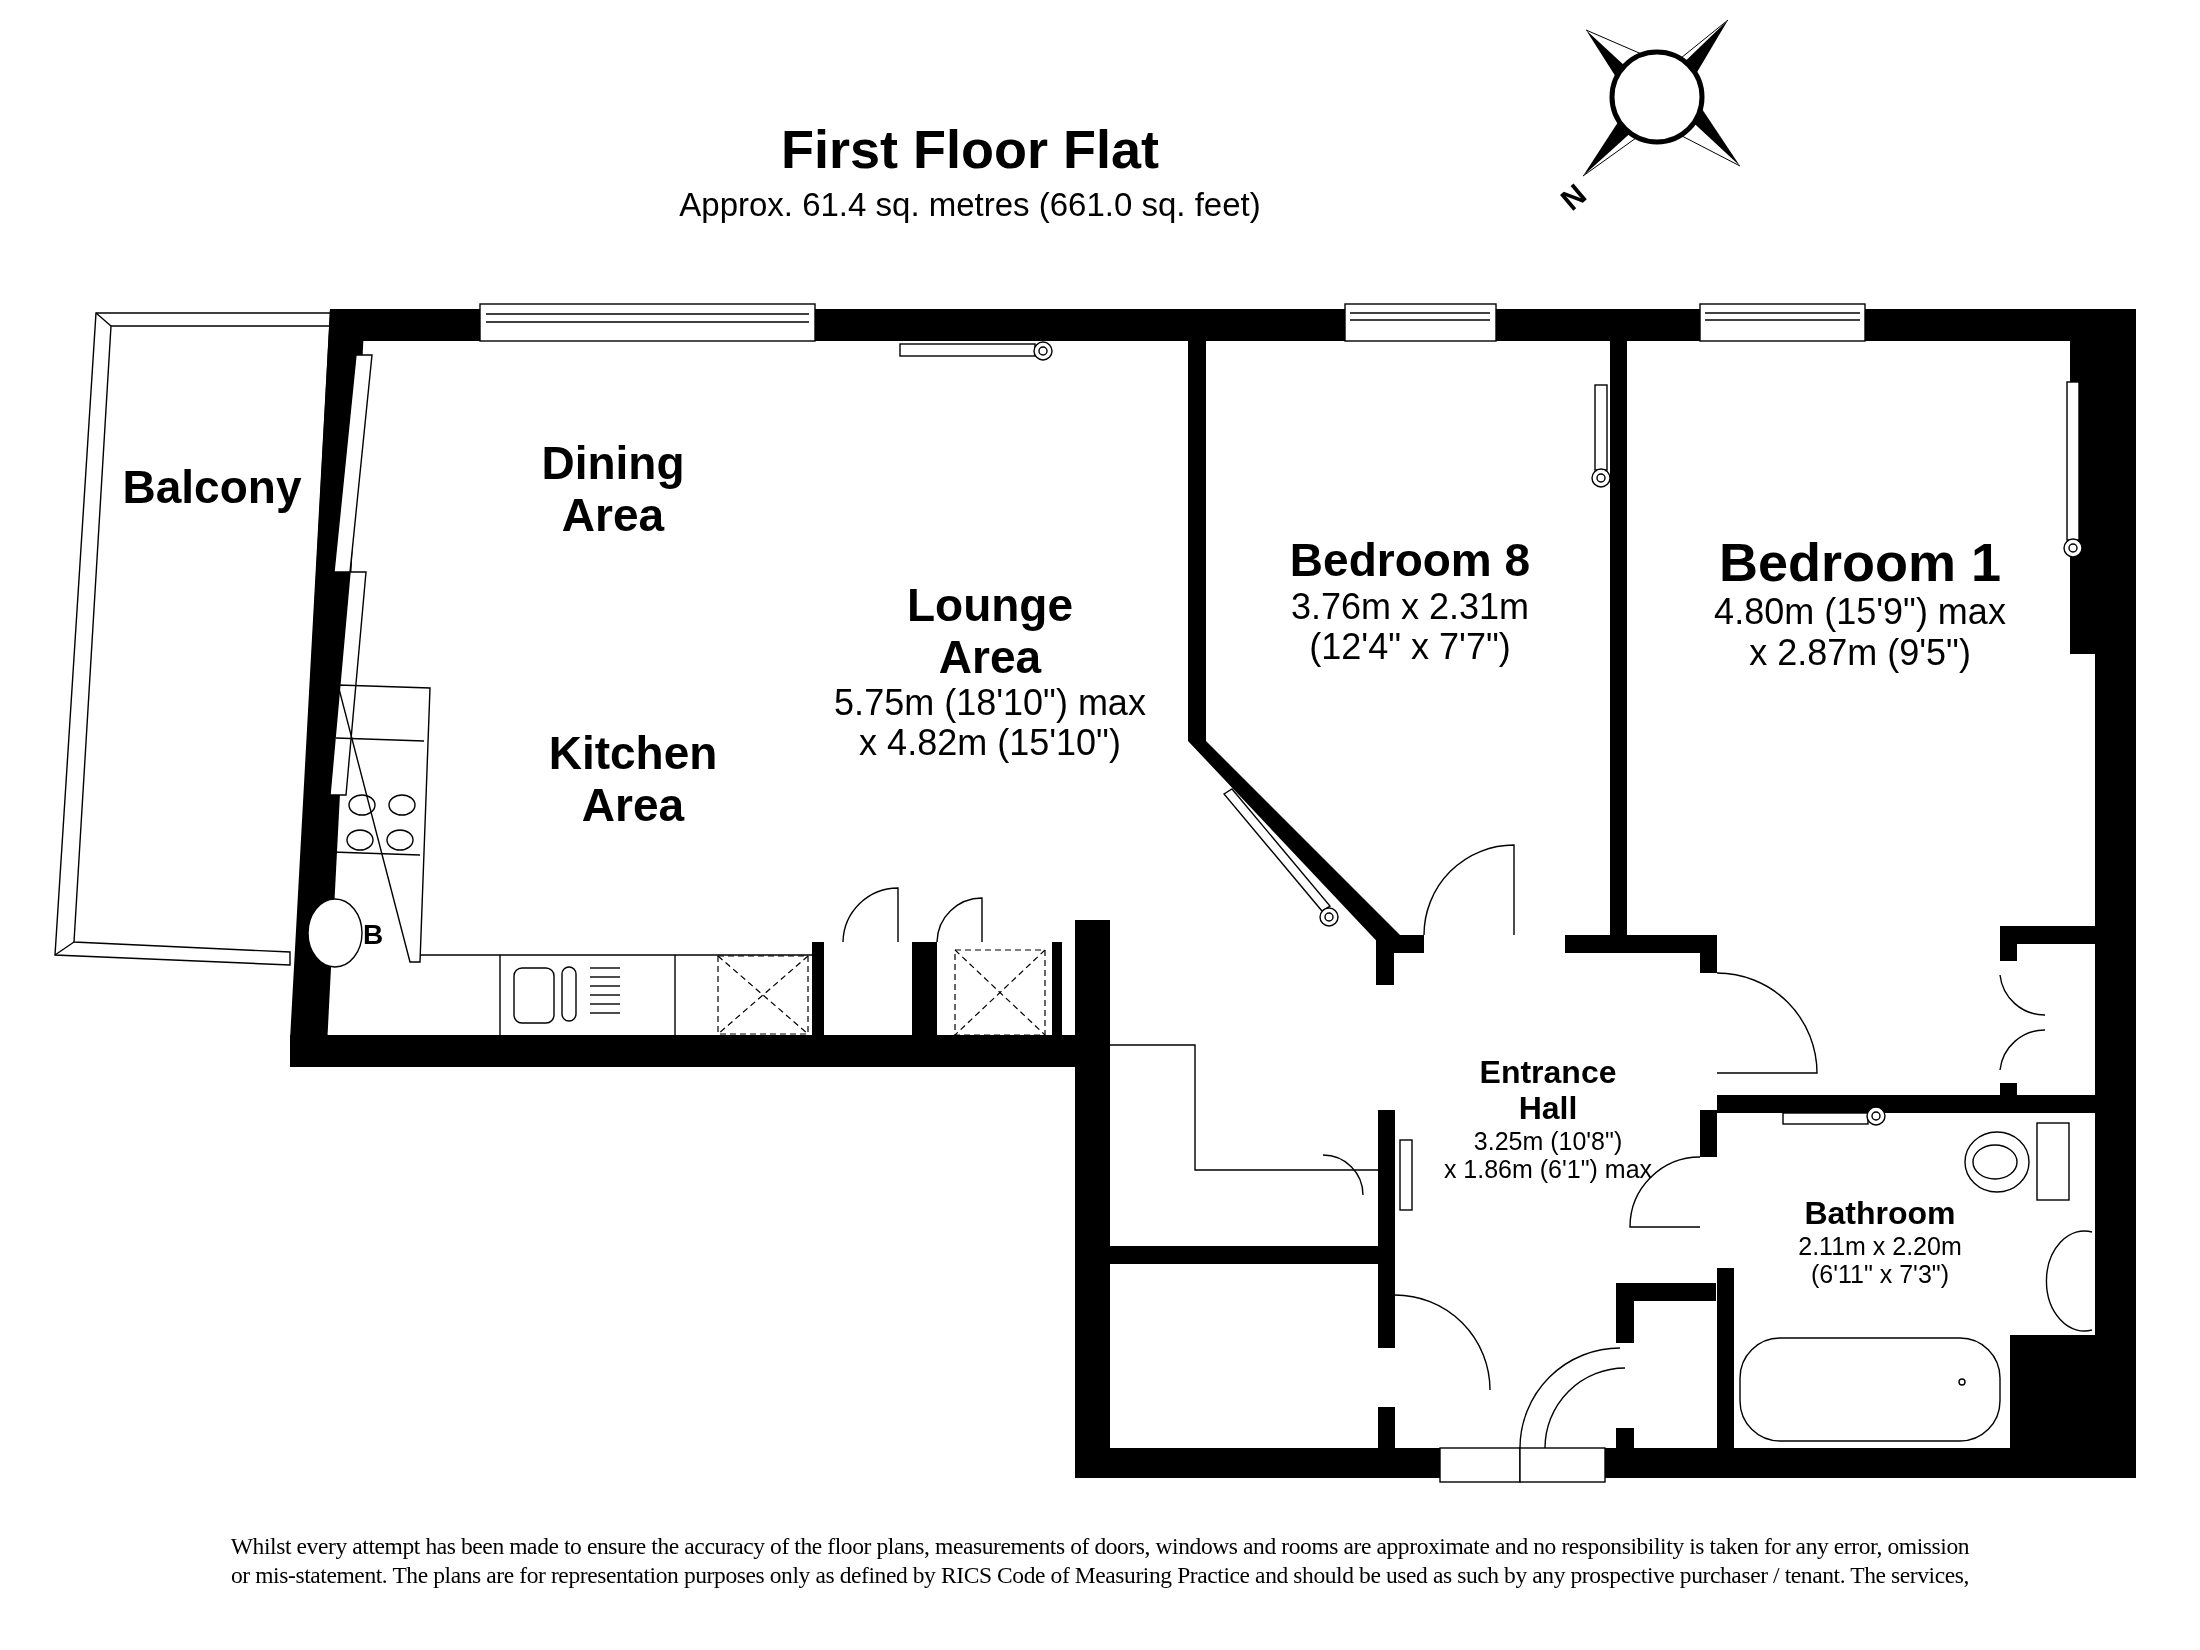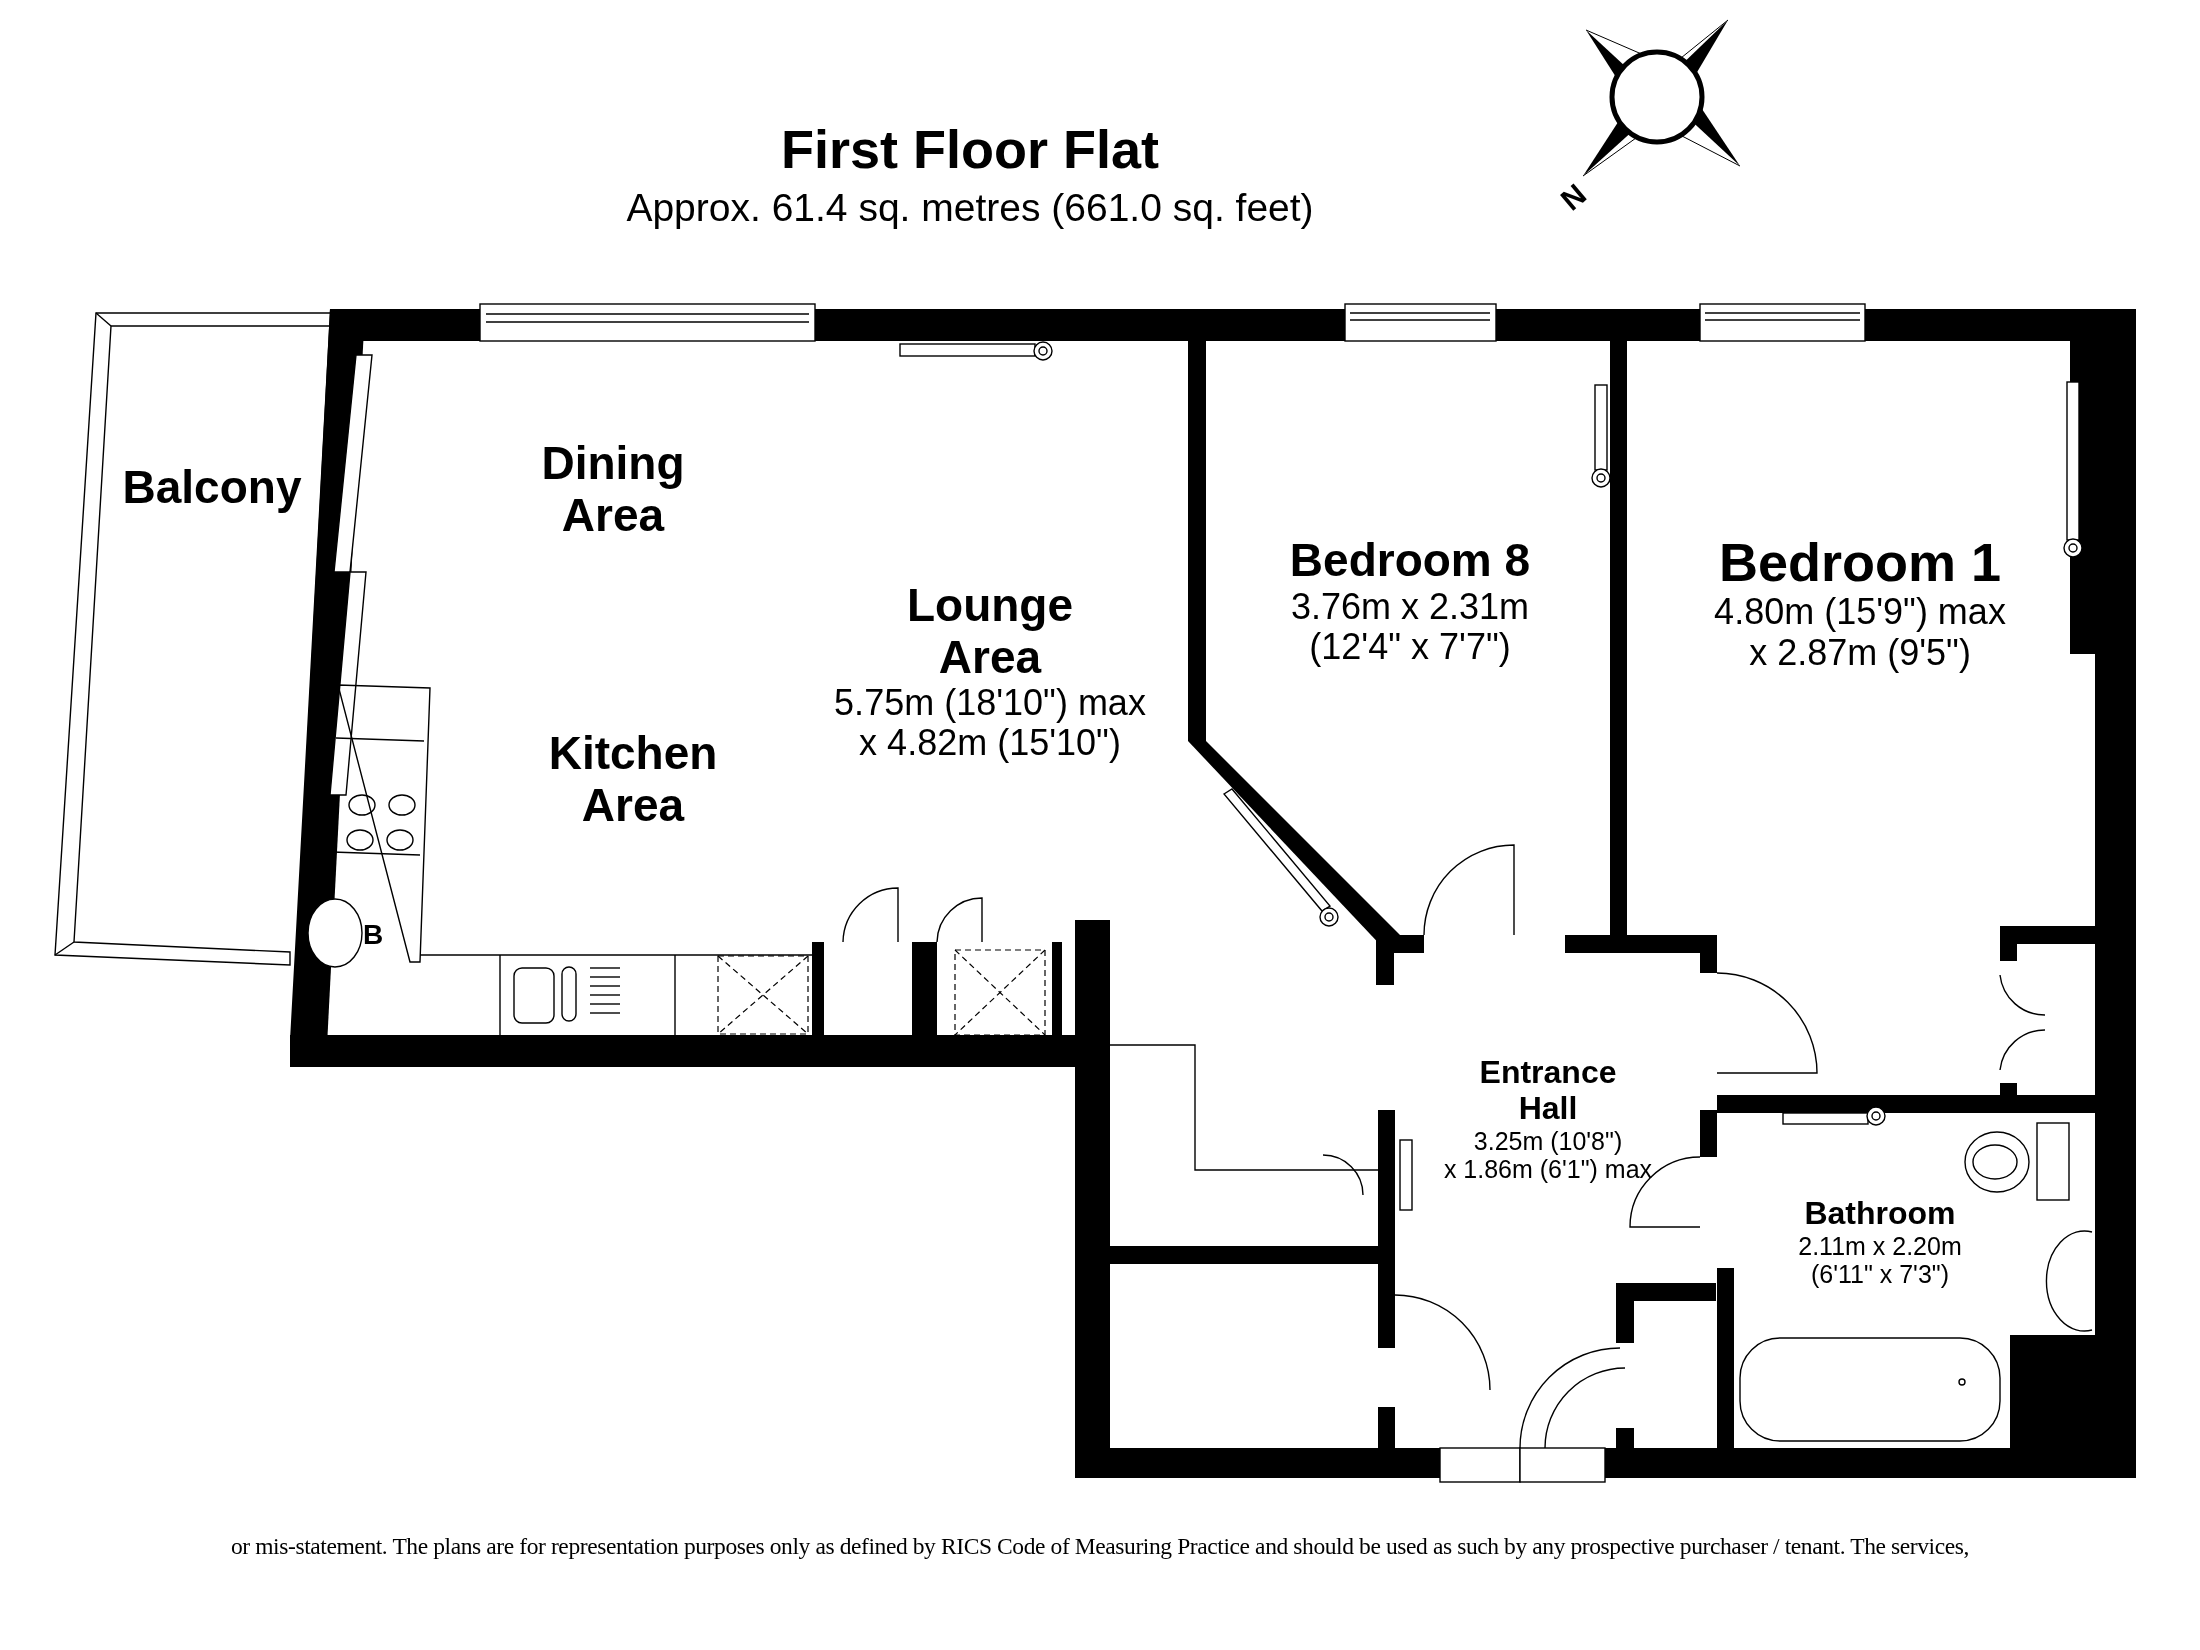--- a/index.html
+++ b/index.html
@@ -4,21 +4,21 @@
   <style>
     html, body { margin: 0; padding: 0; background: #ffffff; }
     body { width: 2200px; height: 1650px; position: relative; overflow: hidden; }
     #plan { position: absolute; left: 0; top: 0; width: 2200px; height: 1650px; }
     .wall { fill: #000000; }
     .thin { fill: none; stroke: #000000; stroke-width: 1.4; }
     .thin-f { fill: #ffffff; stroke: #000000; stroke-width: 1.4; }
     .dash { fill: none; stroke: #000000; stroke-width: 1.2; stroke-dasharray: 6 4; }
     .title { position: absolute; left: 0; width: 1940px; text-align: center; font-family: "Liberation Sans", sans-serif; color: #000; }
     .title-main { top: 118px; font-size: 54px; font-weight: bold; }
-    .title-sub { top: 186px; font-size: 39px; }
+    .title-sub { top: 186px; font-size: 33px; }
     .lbl { position: absolute; text-align: center; font-family: "Liberation Sans", sans-serif; color: #000; line-height: 1.12; transform: translateX(-50%); white-space: nowrap; }
     .lbl .name { font-weight: bold; display: block; }
     .lbl .dim { display: block; }
     .disclaimer { position: absolute; left: 20px; width: 2160px; top: 1532px; text-align: center; font-family: "Liberation Serif", serif; font-size: 23.5px; line-height: 1.24; color: #000; letter-spacing: -0.4px; }
   </style>
 </head>
 <body>
 
 <svg id="plan" viewBox="0 0 2200 1650" xmlns="http://www.w3.org/2000/svg">
 
@@ -239,14 +239,15 @@
   <span class="dim" style="font-size:25px;">x 1.86m (6'1") max</span>
 </div>
 
 <div class="lbl" style="left:1880px; top:1196px; font-size:32px;">
   <span class="name">Bathroom</span>
   <span class="dim" style="font-size:25px;">2.11m x 2.20m</span>
   <span class="dim" style="font-size:25px;">(6'11" x 7'3")</span>
 </div>
 
 <div class="disclaimer">
+  <div>Whilst every attempt has been made to ensure the accuracy of the floor plans, measurements of doors, windows and rooms are approximate and no responsibility is taken for any error, omission</div>
   <div>or mis-statement. The plans are for representation purposes only as defined by RICS Code of Measuring Practice and should be used as such by any prospective purchaser / tenant. The services,</div>
 </div>
 
 </body></html>

